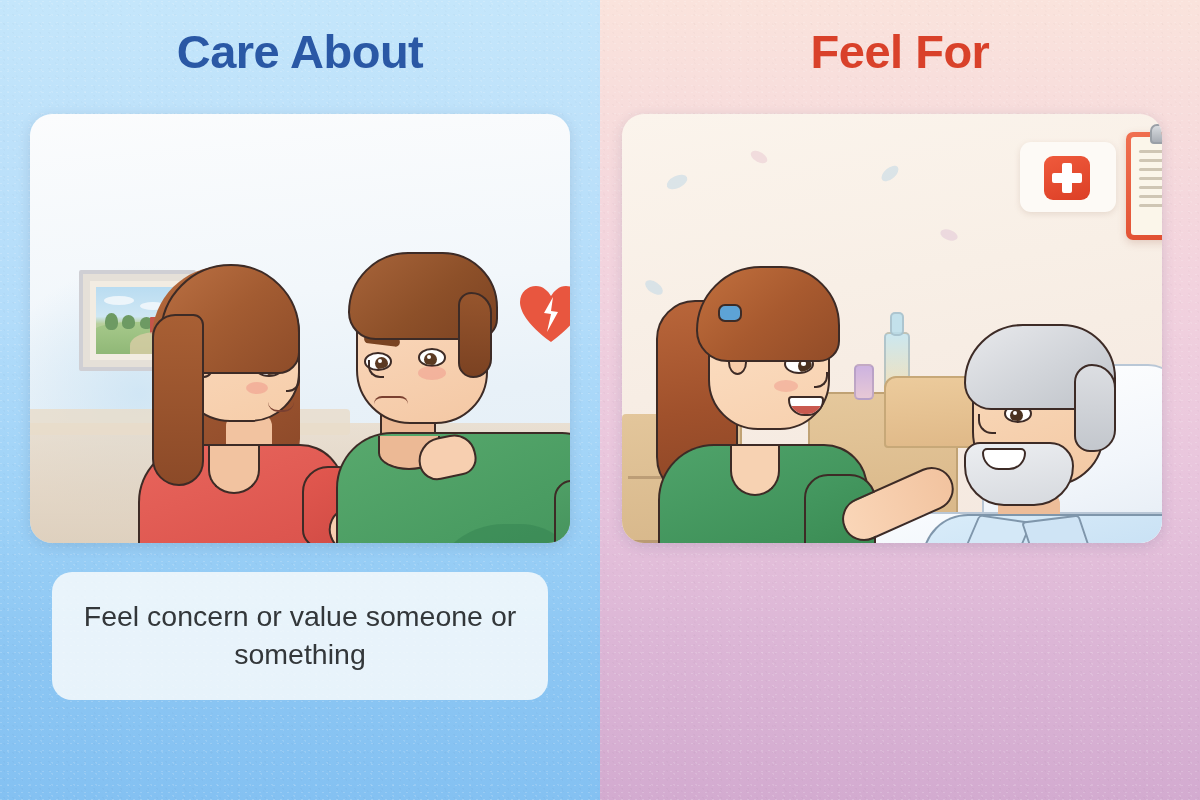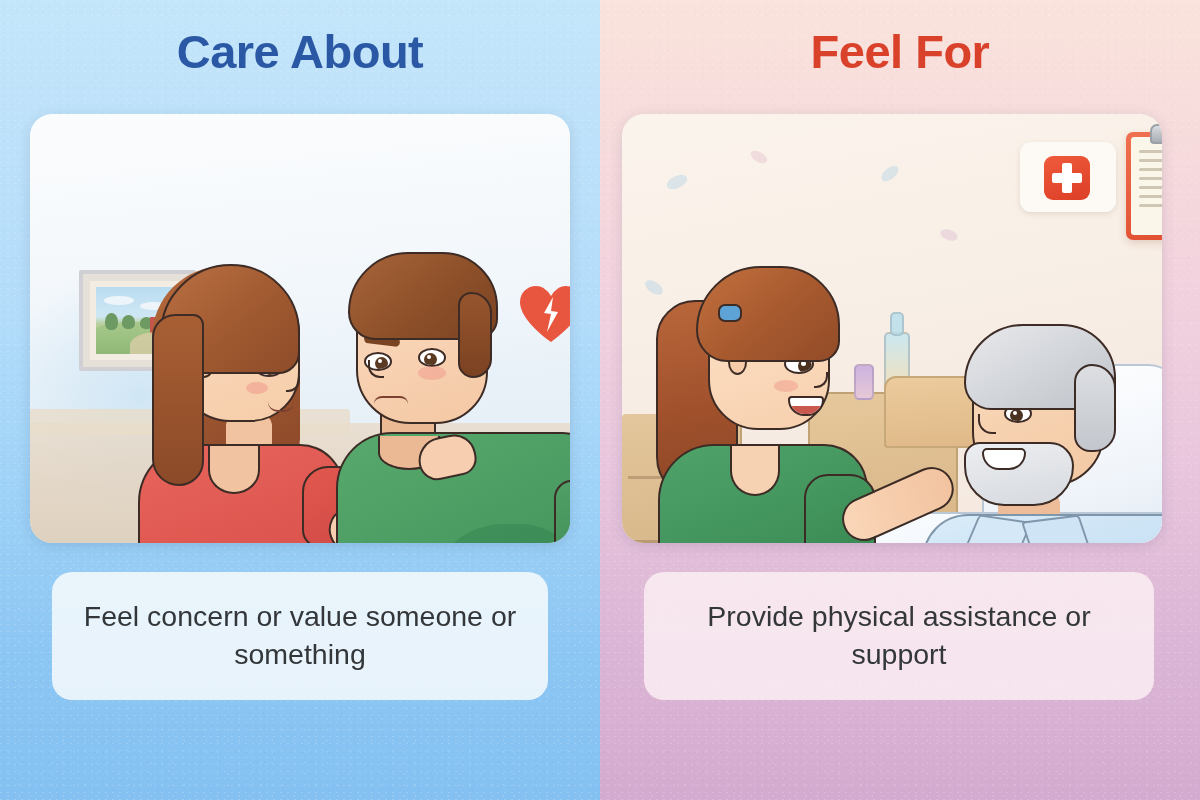--- a/index.html
+++ b/index.html
@@ -451,18 +451,15 @@
             <div class="n-pupil"></div>
           </div>
         <div class="n-nose"></div>
         <div class="n-mouth"></div>
         <div class="n-hair-top"></div>
         <div class="n-tie"></div>
 
       </div>
     </div>
 
-    <div class="caption caption-right">
-      <span>Provide physical assistance or support</span>
-    </div>
   </section>
 
 </div>
 
 </body></html>

